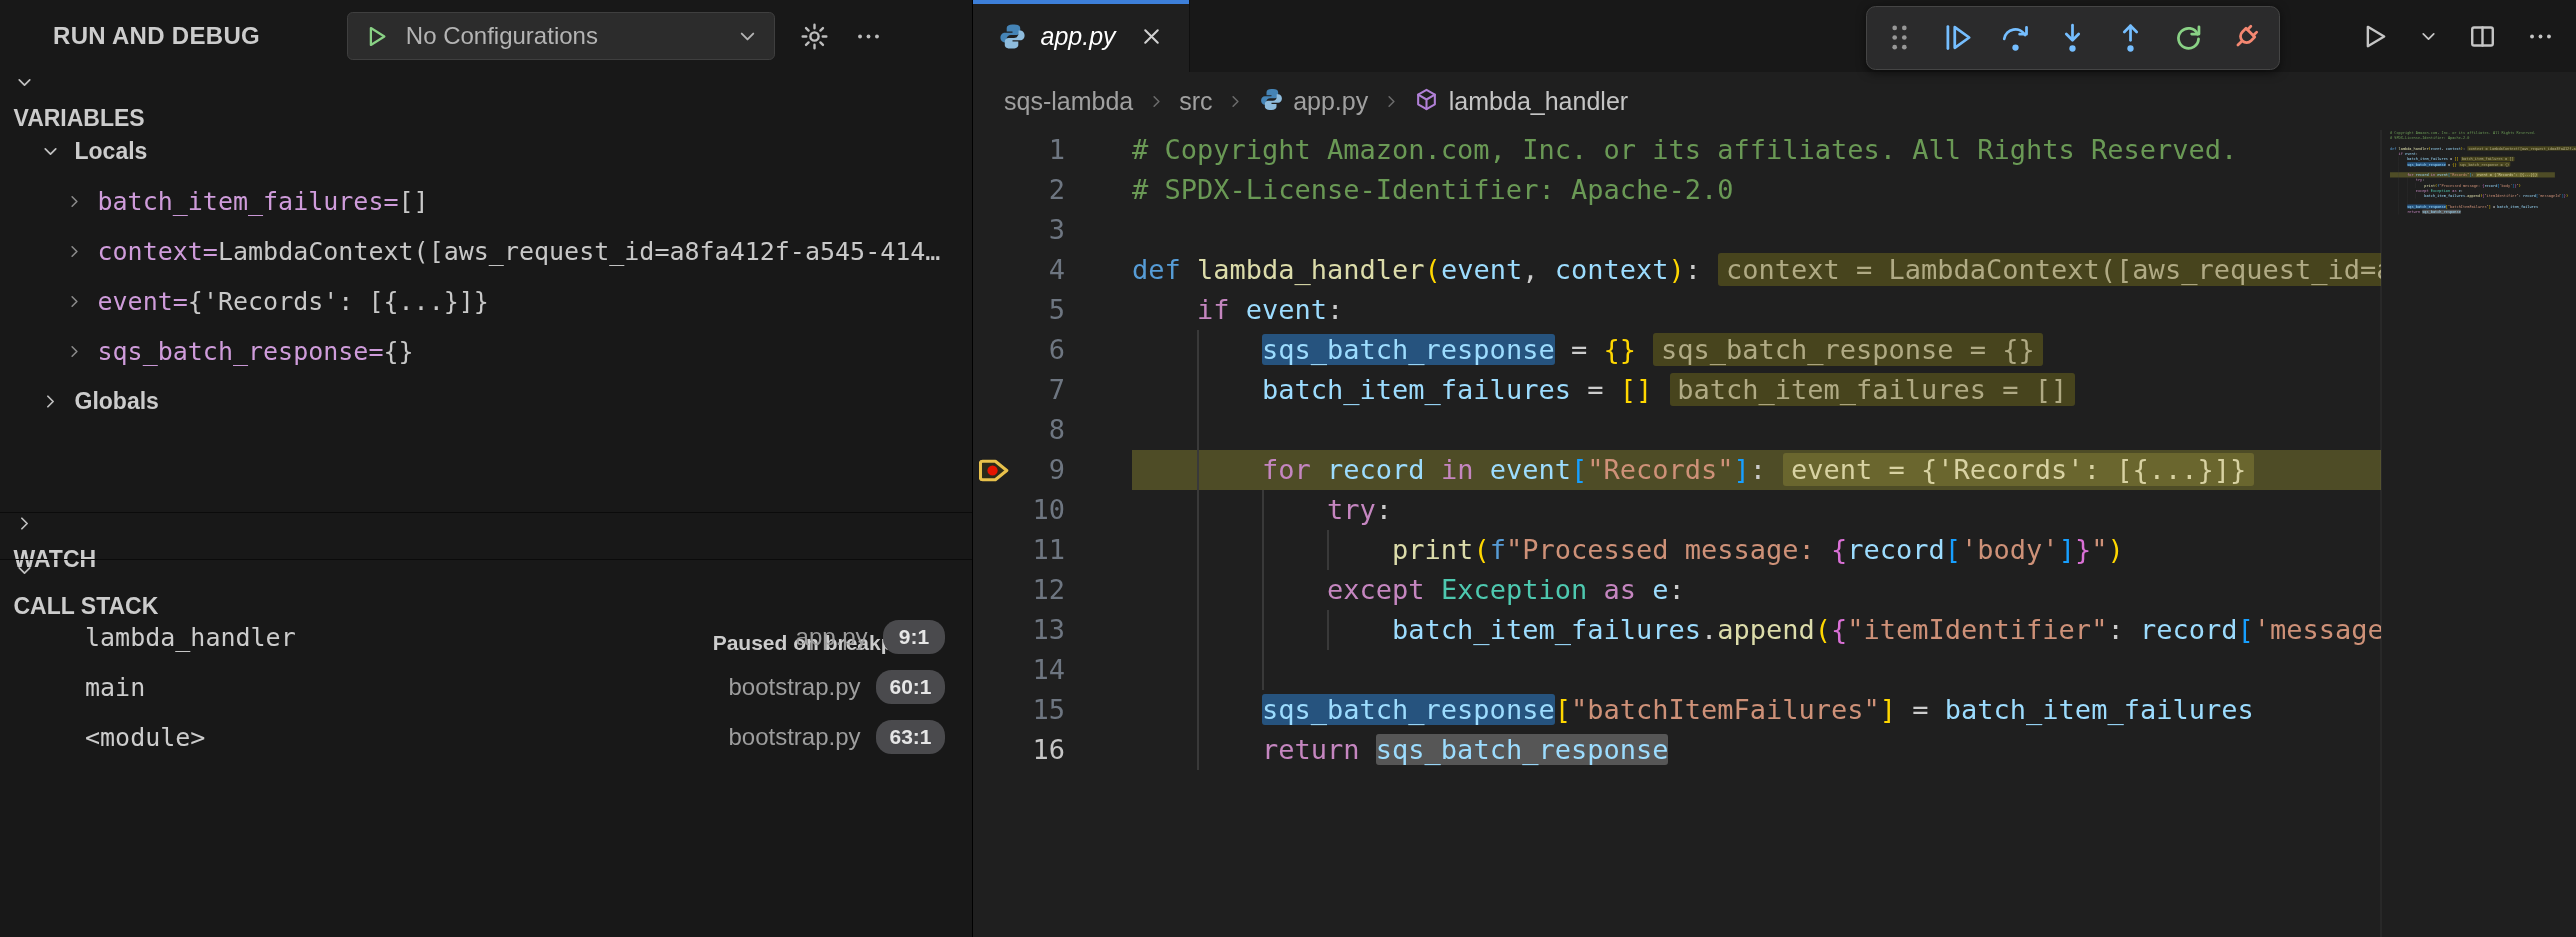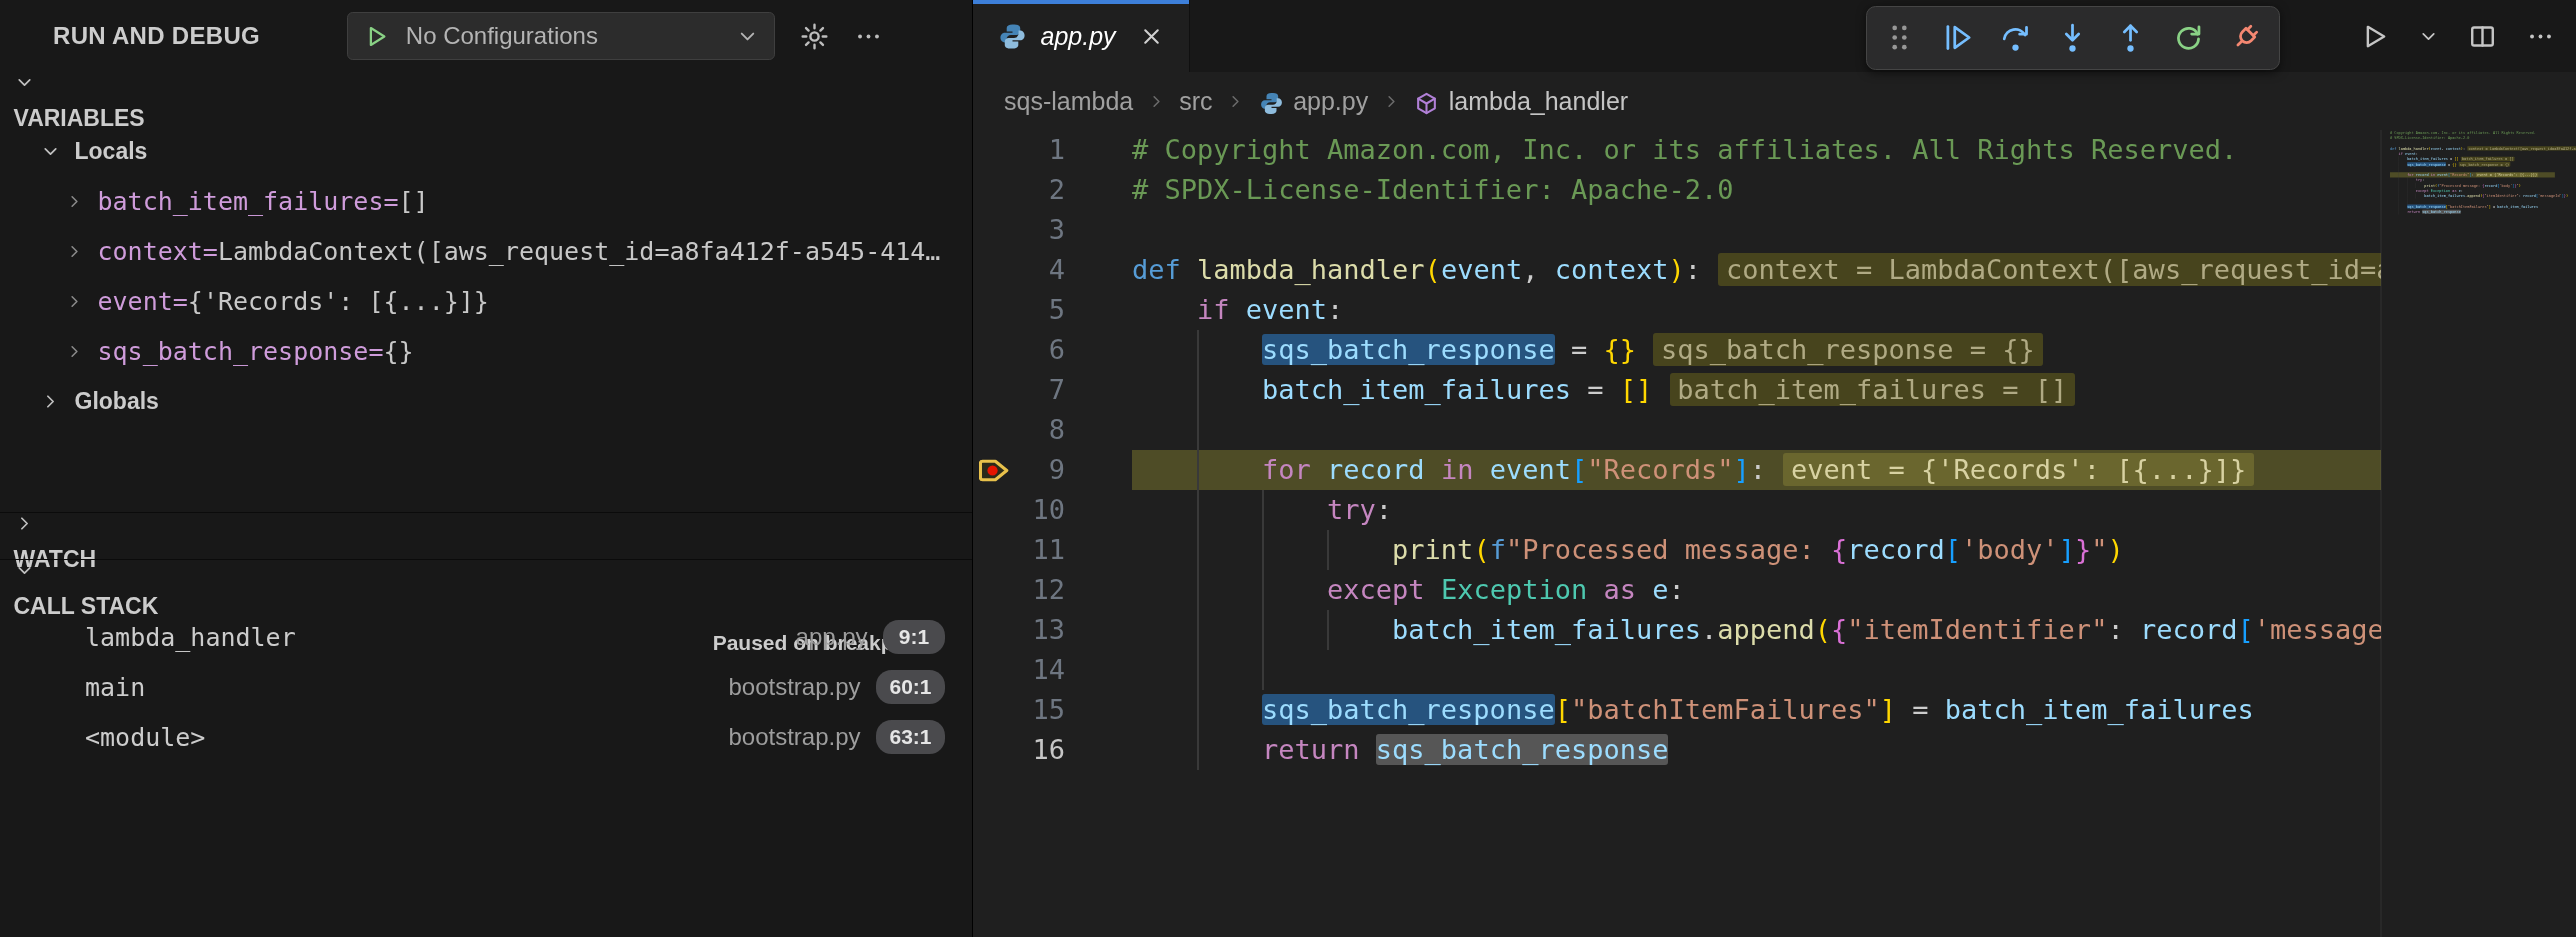--- a/index.html
+++ b/index.html
@@ -40,21 +40,21 @@
   .tab.active{background:#1f1f1f;color:#ffffff;}
   .tab.active::before{content:"";position:absolute;left:0;top:0;right:0;height:3.9px;background:#3d7fd9;}
   .tab .tab-label.italic{font-style:italic;}
   .tab-close{display:flex;align-items:center;margin-left:9.6px;}
   .editor-actions{position:absolute;right:21px;top:0;height:72px;display:flex;align-items:center;gap:29px;}
   .editor-actions .act{display:flex;align-items:center;cursor:pointer;}
   .debug-toolbar{position:absolute;left:893px;top:5.8px;height:62px;background:#2b2b2c;border:1px solid #454545;
     border-radius:9.6px;display:flex;align-items:center;padding:0 7.7px;gap:7.7px;box-shadow:0 2.9px 9.6px rgba(0,0,0,.55);z-index:5;}
   .dbg-btn{width:50px;height:50px;display:flex;align-items:center;justify-content:center;border-radius:5.8px;cursor:pointer;}
   .breadcrumbs{height:58px;display:flex;align-items:center;padding-left:31px;font-size:25px;color:#a0a0a0;background:#1f1f1f;}
-  .crumb{display:flex;align-items:flex-end;gap:9.6px;cursor:pointer;white-space:nowrap;}
+  .crumb{display:flex;align-items:flex-start;gap:9.6px;cursor:pointer;white-space:nowrap;}
   .crumb-sep{margin:0 13.5px;color:#6b6b6b;display:flex;align-items:center;}
   .crumb:last-child{color:#c5c5c5;}
   
   .code-wrap{position:absolute;top:130px;left:0;right:0;bottom:0;background:#1f1f1f;}
   .gutter{position:absolute;left:0;top:0;width:159px;}
   .gutter-row{height:40px;position:relative;}
   .gutter-num{position:absolute;right:67px;top:0;height:40px;line-height:40px;
     font-family:"DejaVu Sans Mono",monospace;font-size:27px;color:#6e7681;}
   .gutter-num.bright{color:#c6c6c6;}
   .bp-icon{position:absolute;left:5.8px;top:5.8px;}

